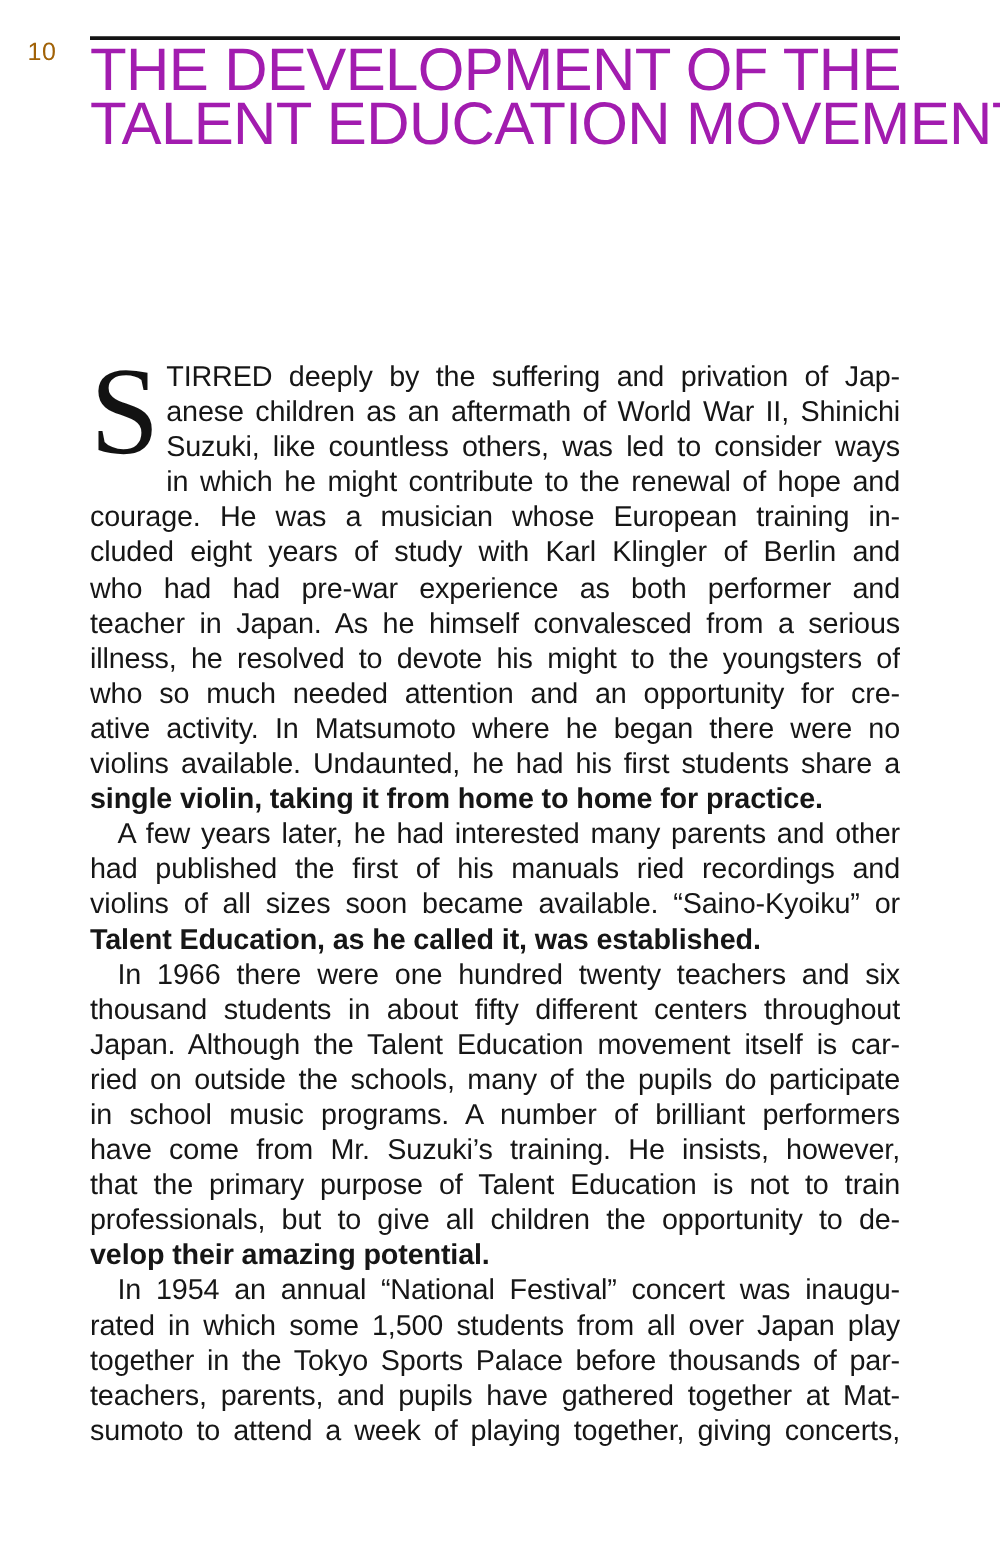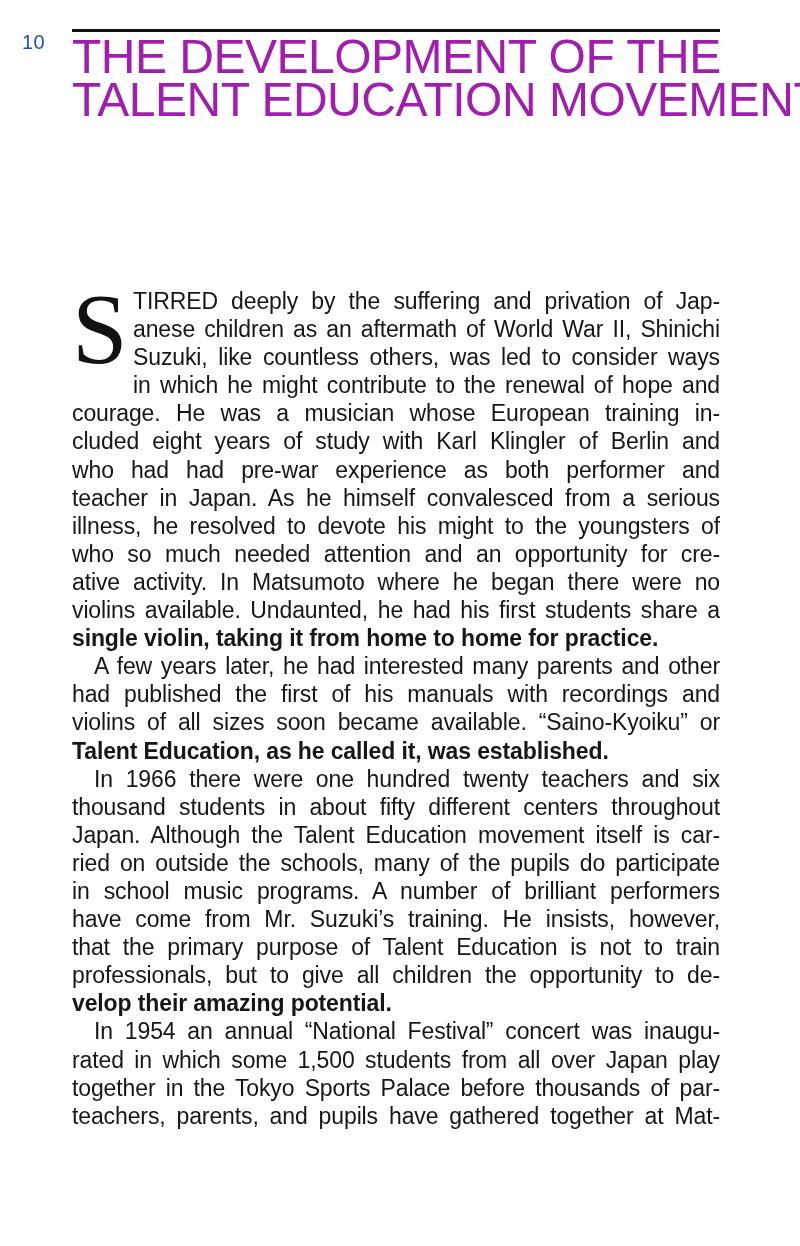--- a/index.html
+++ b/index.html
@@ -16,21 +16,21 @@
     font-family: "Liberation Sans", sans-serif;
     color: #141414;
   }
   .page-number {
     position: absolute;
     left: 22px;
     top: 31px;
     font-size: 20px;
     font-weight: normal;
     letter-spacing: 0.5px;
-    color: #1d4ed8;
+    color: #a16207;
   }
   .title-rule {
     position: absolute;
     left: 72px;
     top: 29px;
     width: 648px;
     height: 3px;
     background: #131313;
   }
   .title-block {
@@ -116,21 +116,21 @@
       <div class="line">teacher in Japan. As he himself convalesced from a serious</div>
       <div class="line">illness, he resolved to devote his might to the youngsters of Japan</div>
       <div class="line">who so much needed attention and an opportunity for cre-</div>
       <div class="line">ative activity. In Matsumoto where he began there were no</div>
       <div class="line">violins available. Undaunted, he had his first students share a</div>
       <div class="line last">single violin, taking it from home to home for practice.</div>
     </div>
 
     <div class="para">
       <div class="line indent">A few years later, he had interested many parents and other</div>
-      <div class="line">had published the first of his manuals with recordings and</div>
+      <div class="line">had published the first of his manuals ried recordings and</div>
       <div class="line">violins of all sizes soon became available. “Saino-Kyoiku” or</div>
       <div class="line last">Talent Education, as he called it, was established.</div>
     </div>
 
     <div class="para">
       <div class="line indent">In 1966 there were one hundred twenty teachers and six</div>
       <div class="line">thousand students in about fifty different centers throughout</div>
       <div class="line">Japan. Although the Talent Education movement itself is car-</div>
       <div class="line">ried on outside the schools, many of the pupils do participate</div>
       <div class="line">in school music programs. A number of brilliant performers</div>
@@ -138,17 +138,18 @@
       <div class="line">that the primary purpose of Talent Education is not to train</div>
       <div class="line">professionals, but to give all children the opportunity to de-</div>
       <div class="line last">velop their amazing potential.</div>
     </div>
 
     <div class="para">
       <div class="line indent">In 1954 an annual “National Festival” concert was inaugu-</div>
       <div class="line">rated in which some 1,500 students from all over Japan play</div>
       <div class="line">together in the Tokyo Sports Palace before thousands of par-</div>
       <div class="line">teachers, parents, and pupils have gathered together at Mat-</div>
+      <div class="line">sumoto to attend a week of playing together, giving concerts,</div>
     </div>
 
   </div>
 
 </div>
 
 </body></html>

